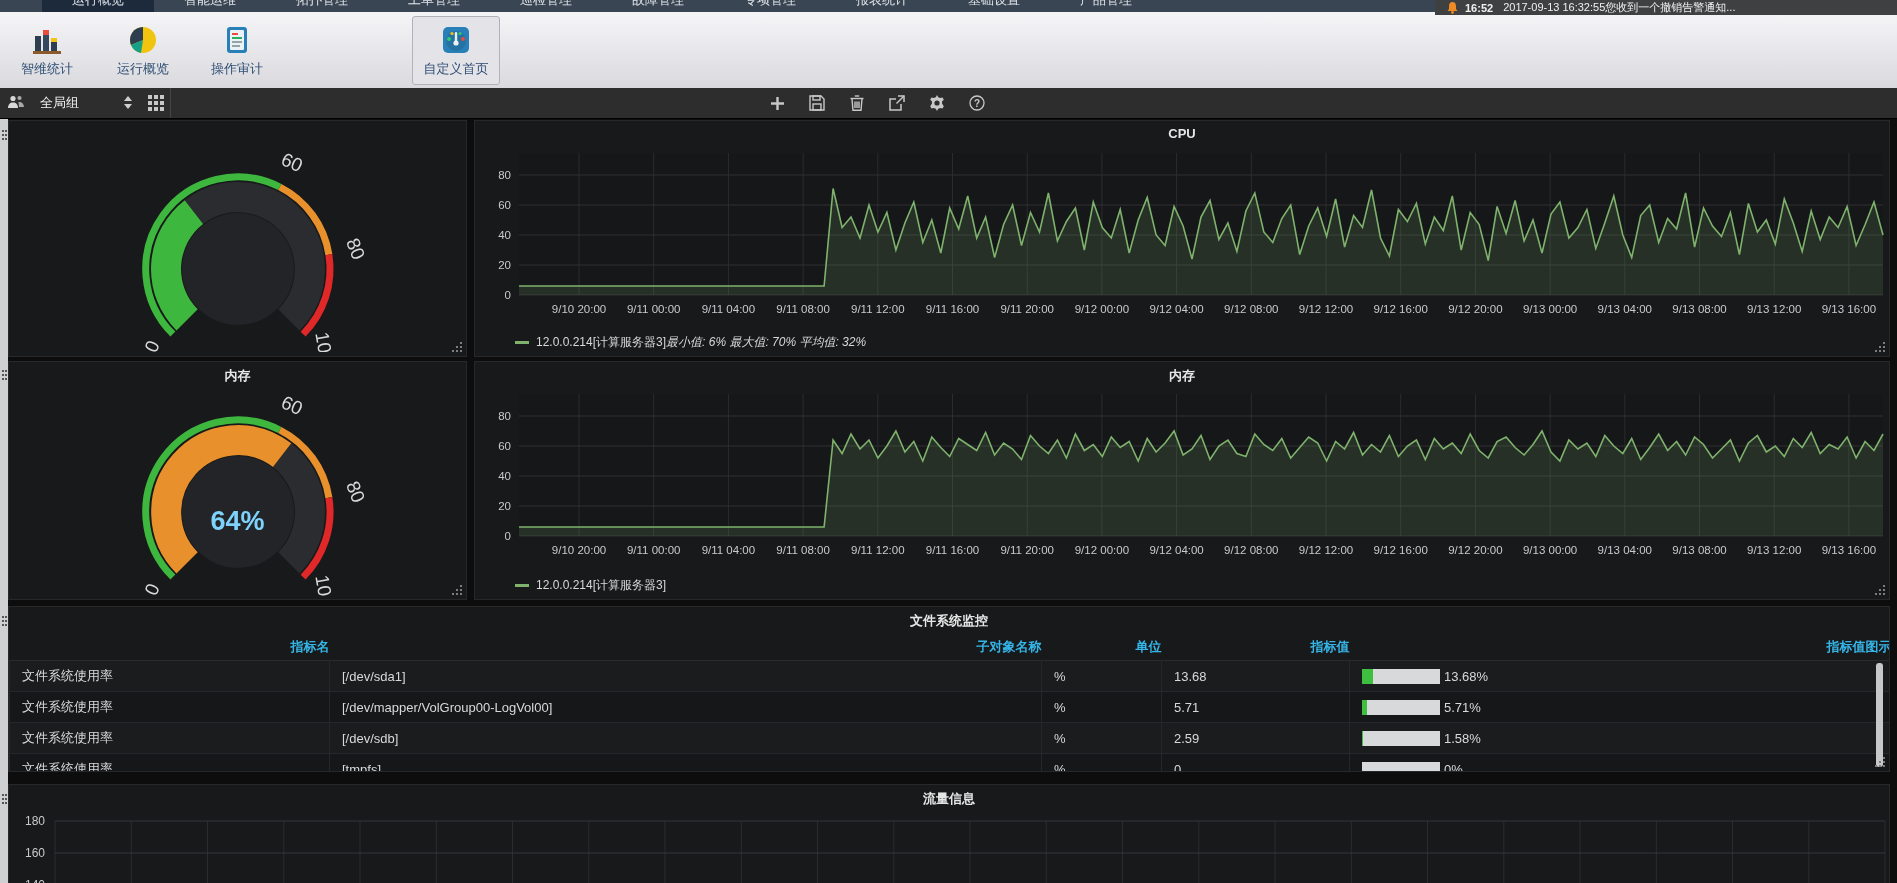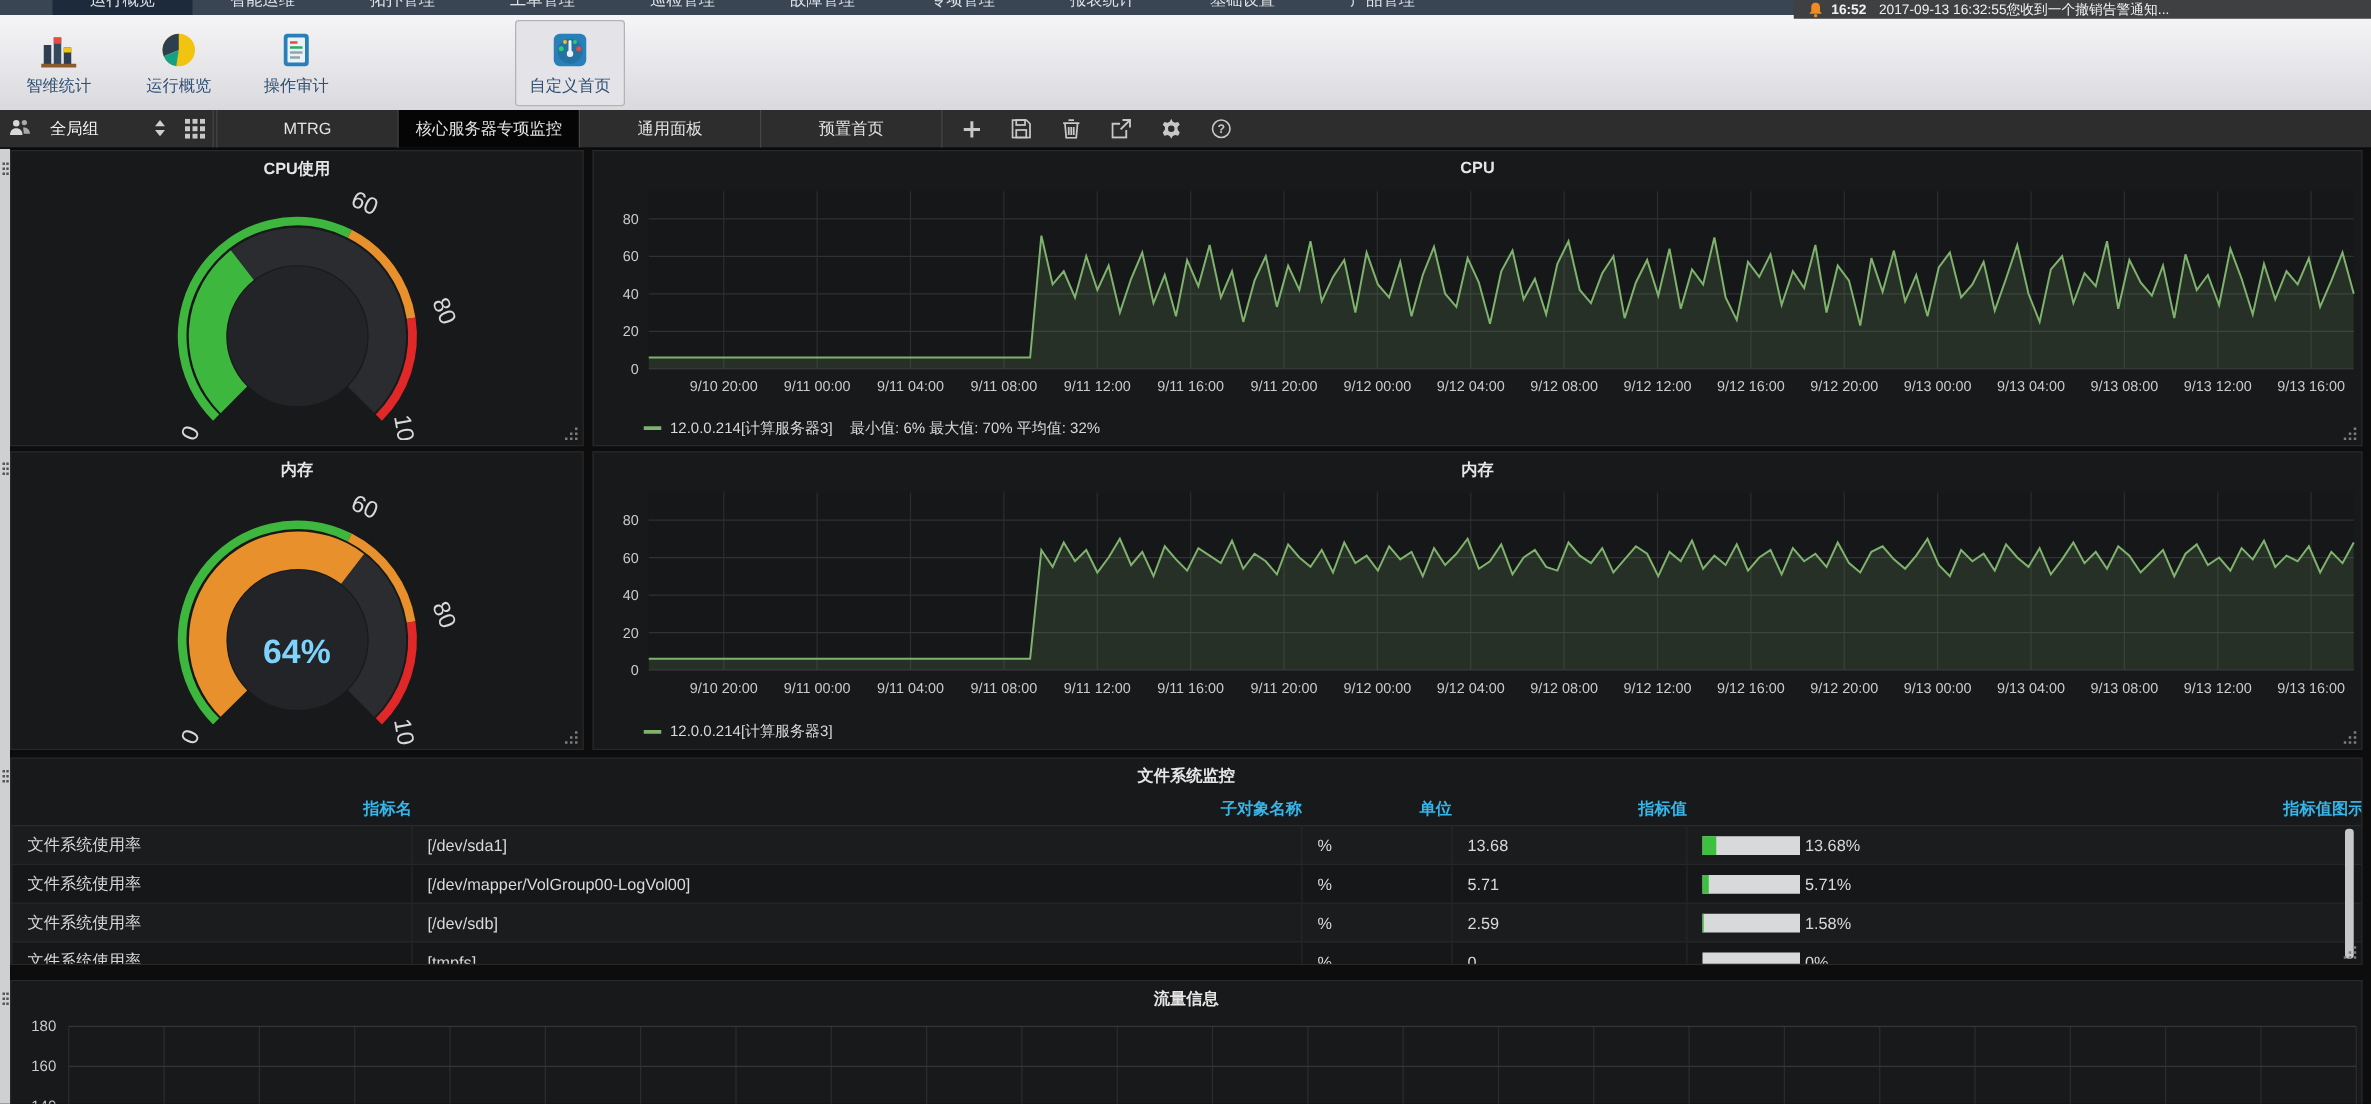--- a/index.html
+++ b/index.html
@@ -49,21 +49,21 @@
   .left-strip{position:absolute;left:0;top:0;width:8px;height:765px;background:#cfd0d2;}
   .drag-dots{position:absolute;left:2px;width:2px;height:2px;background:#555;
              box-shadow:0 4px #555,0 8px #555,3px 0 #555,3px 4px #555,3px 8px #555;}
   .panel{position:absolute;background:#18191b;border:1px solid #272829;box-sizing:border-box;overflow:hidden;}
   .panel-title{position:absolute;left:0;top:5px;width:100%;text-align:center;font-size:13px;font-weight:bold;color:#e6e6e6;cursor:pointer;}
   .rsz{position:absolute;right:4px;bottom:4px;width:2px;height:2px;background:#7d7d7d;cursor:se-resize;
        box-shadow:-4px 0 #7d7d7d,-8px 0 #7d7d7d,0 -4px #7d7d7d,-4px -4px #7d7d7d,0 -8px #7d7d7d;}
   .gauge-value{position:absolute;width:100%;text-align:center;font-size:27px;font-weight:bold;}
   .legend{position:absolute;left:40px;bottom:5px;display:flex;align-items:center;font-size:12px;color:#d8d9da;cursor:pointer;}
   .legend .dash-swatch{width:14px;height:3px;background:#7eb26d;margin-right:7px;}
-  .legend .lg-stats{margin-left:14px;}
+  .legend .lg-stats{margin-left:0;font-style:italic;}
   
   .ft-table{position:absolute;left:0;top:26px;width:1882px;border-collapse:collapse;table-layout:fixed;font-size:13px;}
   .ft-table th{color:#35b5e8;text-align:right;font-weight:bold;height:27px;padding:0 0 0 12px;
                border-bottom:1px solid #2a2b2d;cursor:pointer;}
   .ft-table td{color:#d8d9da;height:30px;padding:0 0 0 12px;border:1px solid #26272a;}
   .ft-table tr.r-odd td{background:#1b1c1e;}
   .ft-table tr.r-even td{background:#161719;}
   .bar-wrap{display:flex;align-items:flex-end;}
   .bar-bg{width:78px;height:15px;background:#d8d9da;position:relative;}
   .bar-fill{position:absolute;left:0;top:0;bottom:0;background:#3fbf3f;}
@@ -163,26 +163,20 @@
         <rect x="12" y="0" width="4" height="4"></rect>
       <rect x="0" y="6" width="4" height="4"></rect>
         <rect x="6" y="6" width="4" height="4"></rect>
         <rect x="12" y="6" width="4" height="4"></rect>
       <rect x="0" y="12" width="4" height="4"></rect>
         <rect x="6" y="12" width="4" height="4"></rect>
         <rect x="12" y="12" width="4" height="4"></rect>
     </g>
   </svg>
   <div class="tb-sep" style="left:170px"></div>
-  <div class="tabs" id="dash-tabs">
-      <div class="tab">MTRG</div>
-      <div class="tab active">核心服务器专项监控</div>
-      <div class="tab">通用面板</div>
-      <div class="tab">预置首页</div>
-    </div>
   <div class="tb-actions" id="tab-actions">
       <span class="tb-act">
         <svg width="15" height="15" viewBox="0 0 15 15">
           <path d="M7.5 1 V14 M1 7.5 H14" stroke="#c8c8c8" stroke-width="2.4"></path>
         </svg>
       </span>
       <span class="tb-act">
         <svg width="16" height="16" viewBox="0 0 16 16" fill="none" stroke="#c8c8c8" stroke-width="1.4">
           <path d="M1 1 H12 L15 4 V15 H1 Z"></path>
           <rect x="4" y="9" width="8" height="6"></rect>
@@ -220,21 +214,20 @@
 </div>
 
 <div class="dash">
   <div class="left-strip"></div>
   <div class="drag-dots" style="top:12px"></div>
   <div class="drag-dots" style="top:252px"></div>
   <div class="drag-dots" style="top:498px"></div>
   <div class="drag-dots" style="top:676px"></div>
 
   <div class="panel" style="left:8px;top:2px;width:459px;height:237px">
-    <div class="panel-title">CPU使用</div>
     <svg id="gauge-0" width="459" height="205" viewBox="0 0 459 205" style="position:absolute;top:26px;left:0">
         <circle cx="229" cy="122" r="56" fill="#232427"></circle>
         <path d="M 163.9 187.1 A 92 92 0 0 1 270.8 40.0" stroke="#3db73d" stroke-width="7" fill="none"></path>
         <path d="M 270.8 40.0 A 92 92 0 0 1 319.9 107.6" stroke="#e8902c" stroke-width="7" fill="none"></path>
         <path d="M 319.9 107.6 A 92 92 0 0 1 294.1 187.1" stroke="#e02828" stroke-width="7" fill="none"></path>
         <path d="M 184.9 65.1 A 72 72 0 0 1 279.9 172.9" stroke="#2b2c30" stroke-width="30" fill="none"></path>
         <path d="M 178.1 172.9 A 72 72 0 0 1 184.9 65.1" stroke="#3db73d" stroke-width="30" fill="none"></path>
         <text x="149.1" y="201.9" transform="rotate(-67 149.1 201.9)" text-anchor="middle" font-size="19" fill="#d8d9da">0</text>
         <text x="280.3" y="21.3" transform="rotate(24 280.3 21.3)" text-anchor="middle" font-size="19" fill="#d8d9da">60</text>
         <text x="340.6" y="104.3" transform="rotate(68 340.6 104.3)" text-anchor="middle" font-size="19" fill="#d8d9da">80</text>

